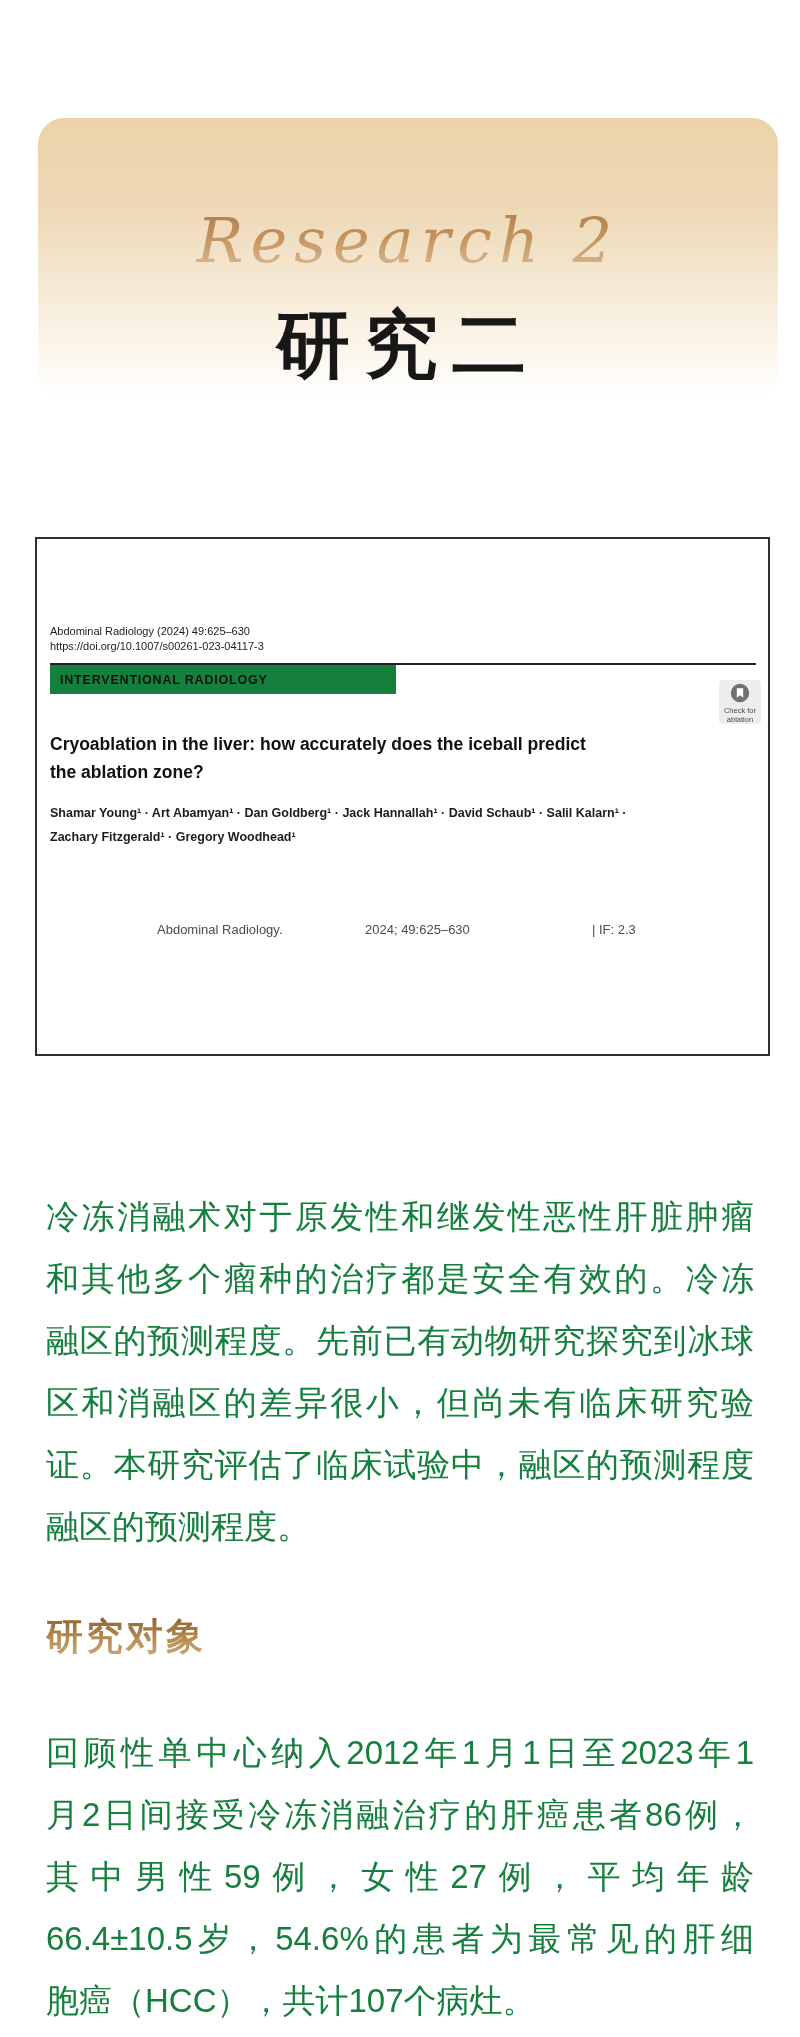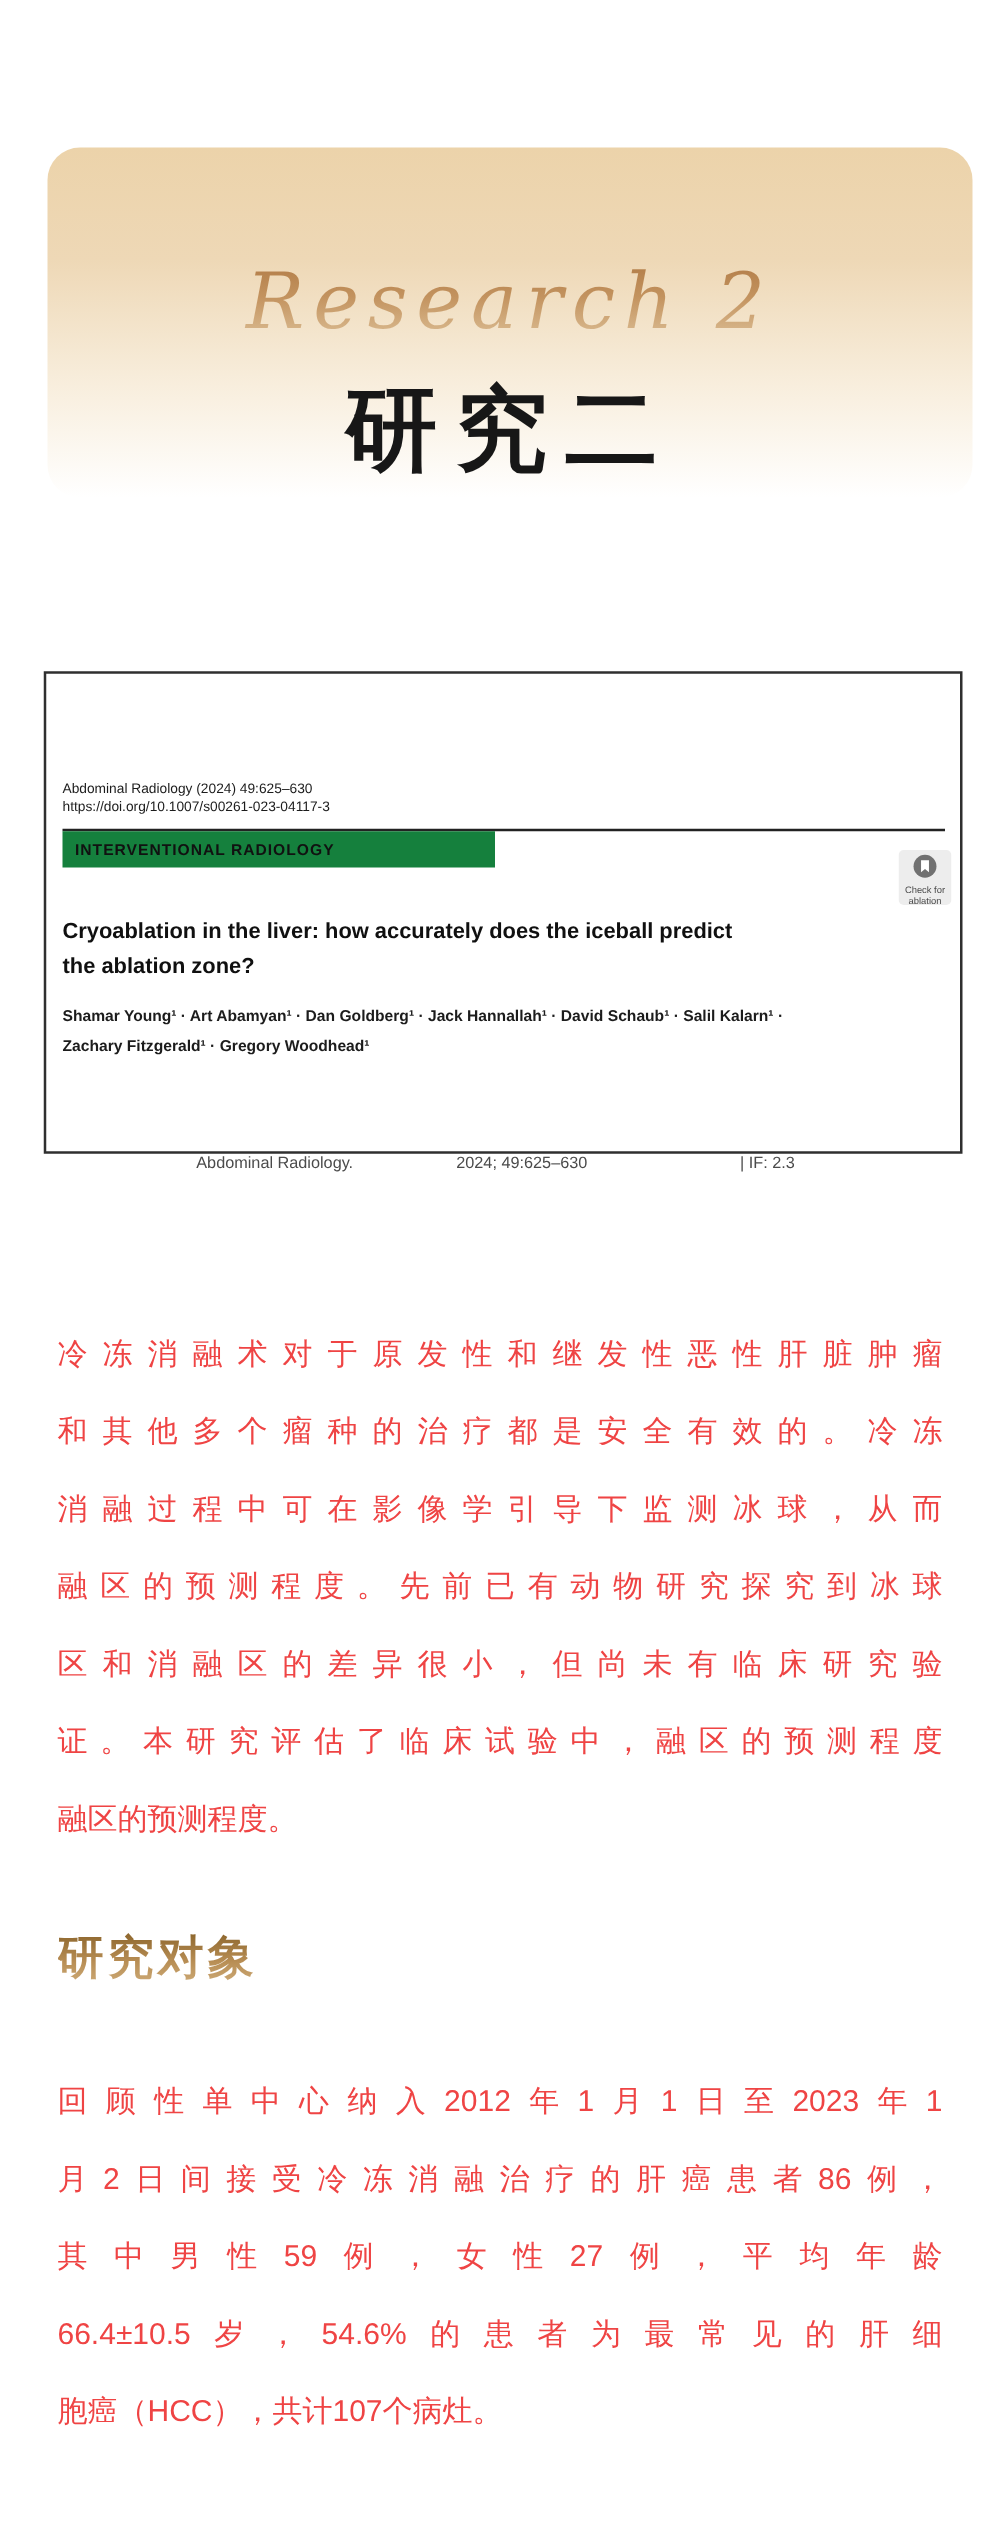--- a/index.html
+++ b/index.html
@@ -47,21 +47,21 @@
     font-weight: 700;
     letter-spacing: 14px;
     color: #171717;
     text-align: center;
   }
 
   
   .article-box {
     position: relative;
     margin: 139px 30px 0 35px;
-    height: 386px;
+    height: 519px;
     box-sizing: border-box;
     border: 2px solid #2f2f2f;
     padding: 85px 12px 0 13px;
     background: #ffffff;
   }
   .citation {
     font-size: 11px;
     line-height: 15px;
     color: #1c1c1c;
   }
@@ -129,23 +129,23 @@
   .update-badge svg { width: 20px; height: 20px; display: inline-block; }
   .badge-text {
     font-size: 7.5px;
     line-height: 8.5px;
     color: #4a4a4a;
   }
 
   
   .body-para {
     margin: 0 46px;
-    font-size: 24px;
+    font-size: 33px;
     line-height: 62px;
-    color: #ef4444;
+    color: #15803d;
   }
   .para-intro { margin-top: 130px; }
   .para-subjects { margin-top: 64px; }
   .body-para .line {
     text-align: justify;
     text-align-last: justify;
   }
   .body-para .line.last {
     text-align: left;
     text-align-last: left;
@@ -214,21 +214,20 @@
   <div class="journal-row">
     <span class="jr-name">Abdominal Radiology.</span>
     <span class="jr-issue">2024; 49:625–630</span>
     <span class="jr-if">| IF: 2.3</span>
   </div>
 </div>
 
 <div class="body-para para-intro">
   <div class="line">冷冻消融术对于原发性和继发性恶性肝脏肿瘤</div>
   <div class="line">和其他多个瘤种的治疗都是安全有效的。冷冻</div>
-  <div class="line">消融过程中可在影像学引导下监测冰球，从而</div>
   <div class="line">融区的预测程度。先前已有动物研究探究到冰球</div>
   <div class="line">区和消融区的差异很小，但尚未有临床研究验</div>
   <div class="line">证。本研究评估了临床试验中，融区的预测程度</div>
   <div class="line last">融区的预测程度。</div>
 </div>
 
 <div class="section-heading heading-grad">研究对象</div>
 
 <div class="body-para para-subjects">
   <div class="line">回顾性单中心纳入2012年1月1日至2023年1</div>

